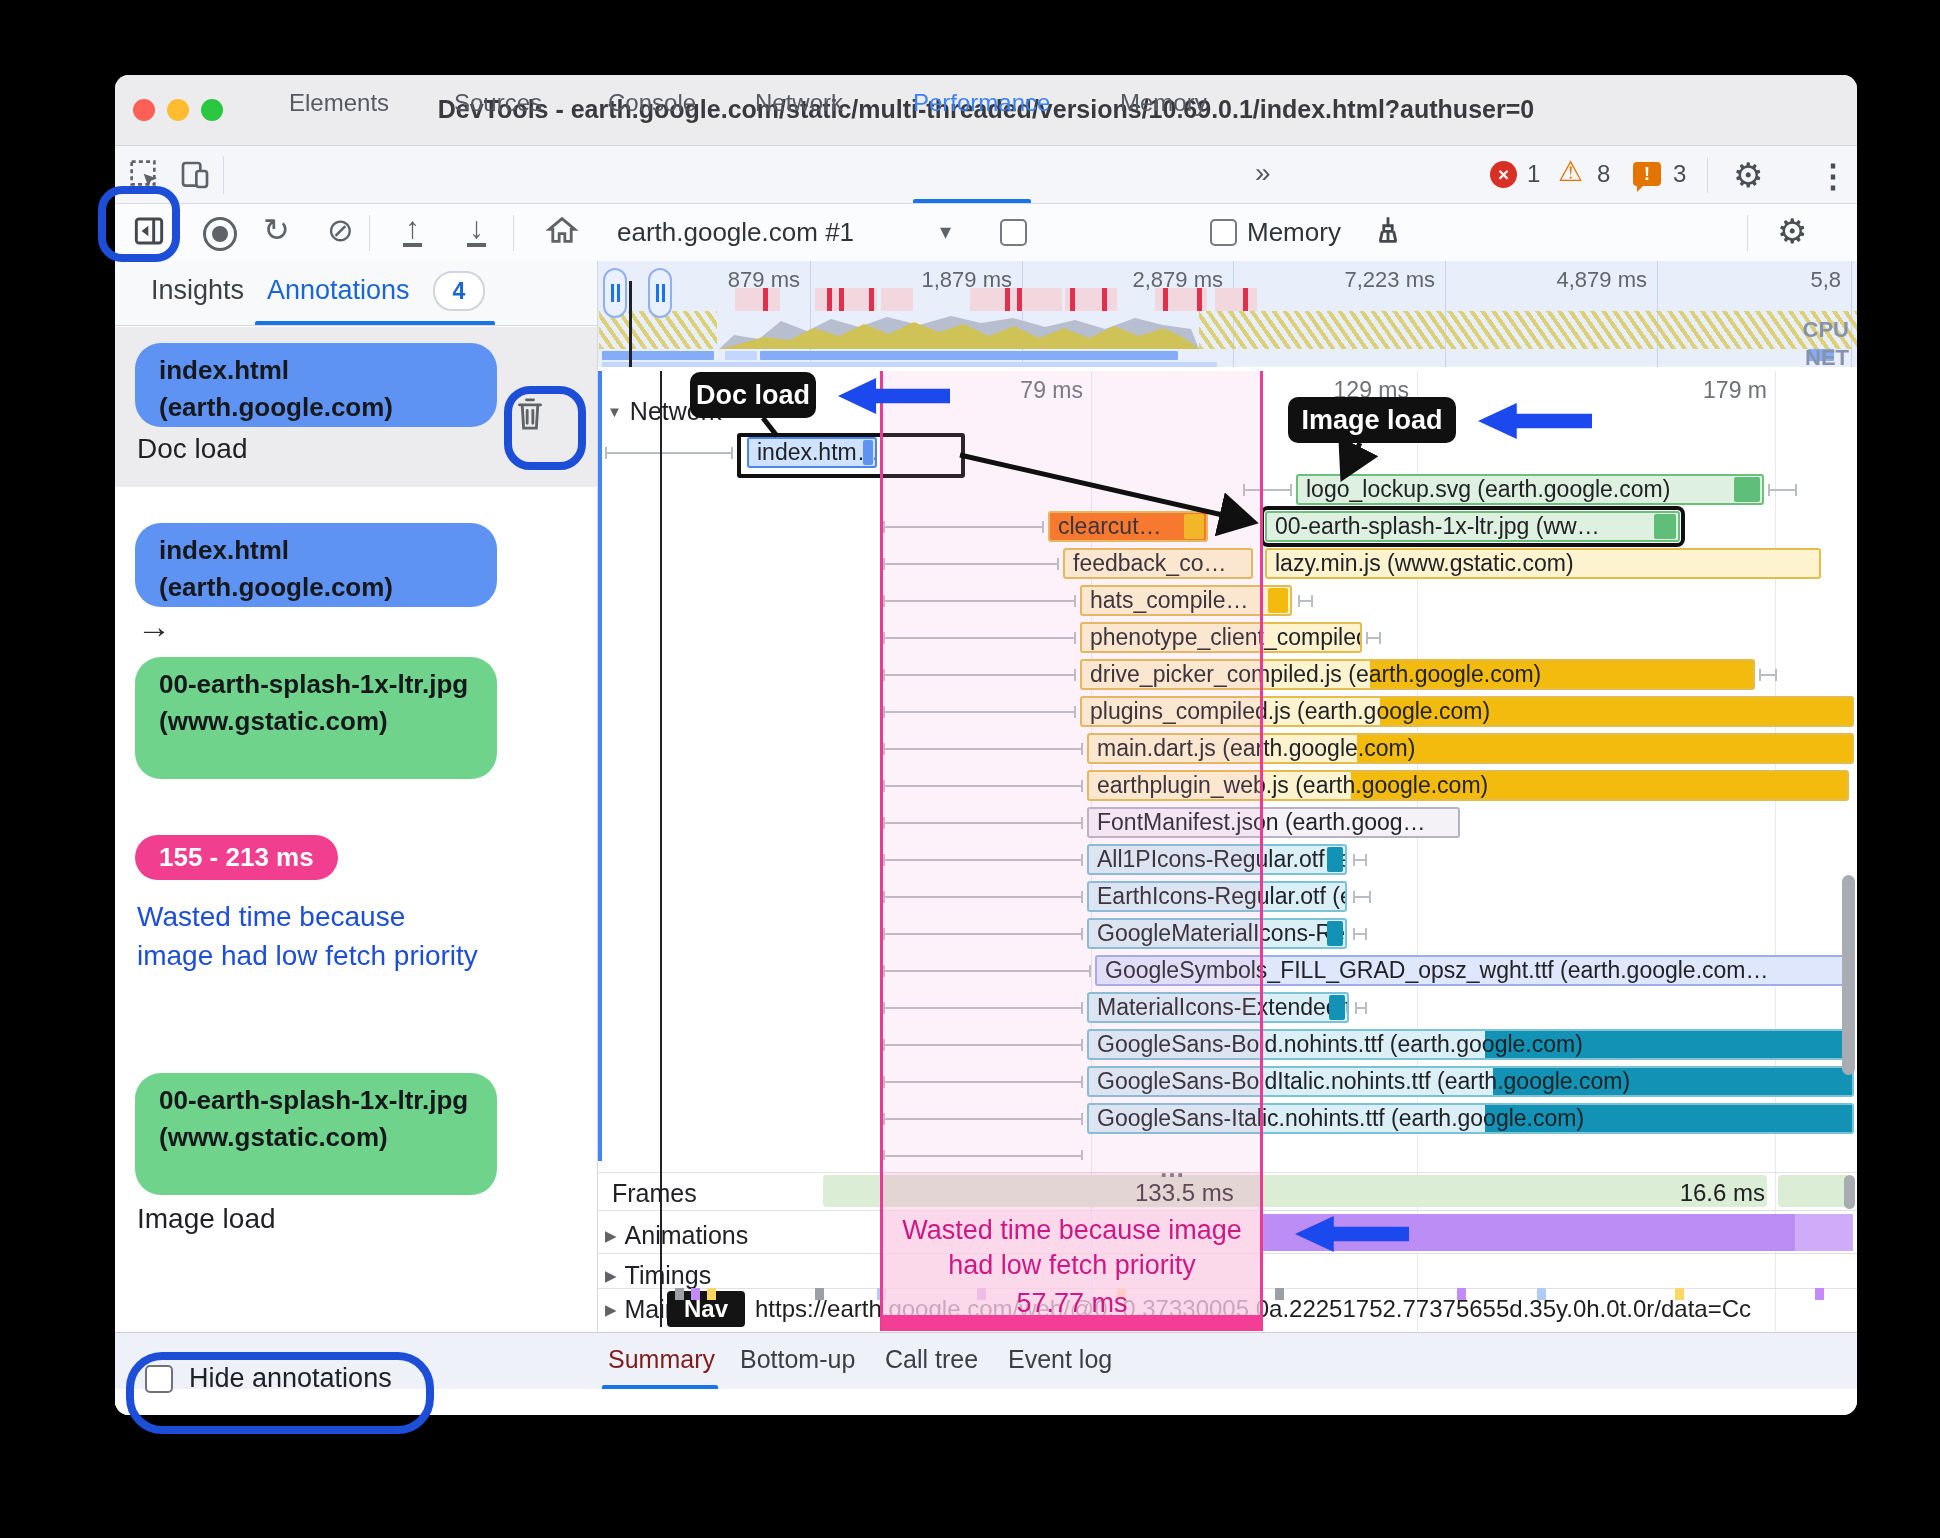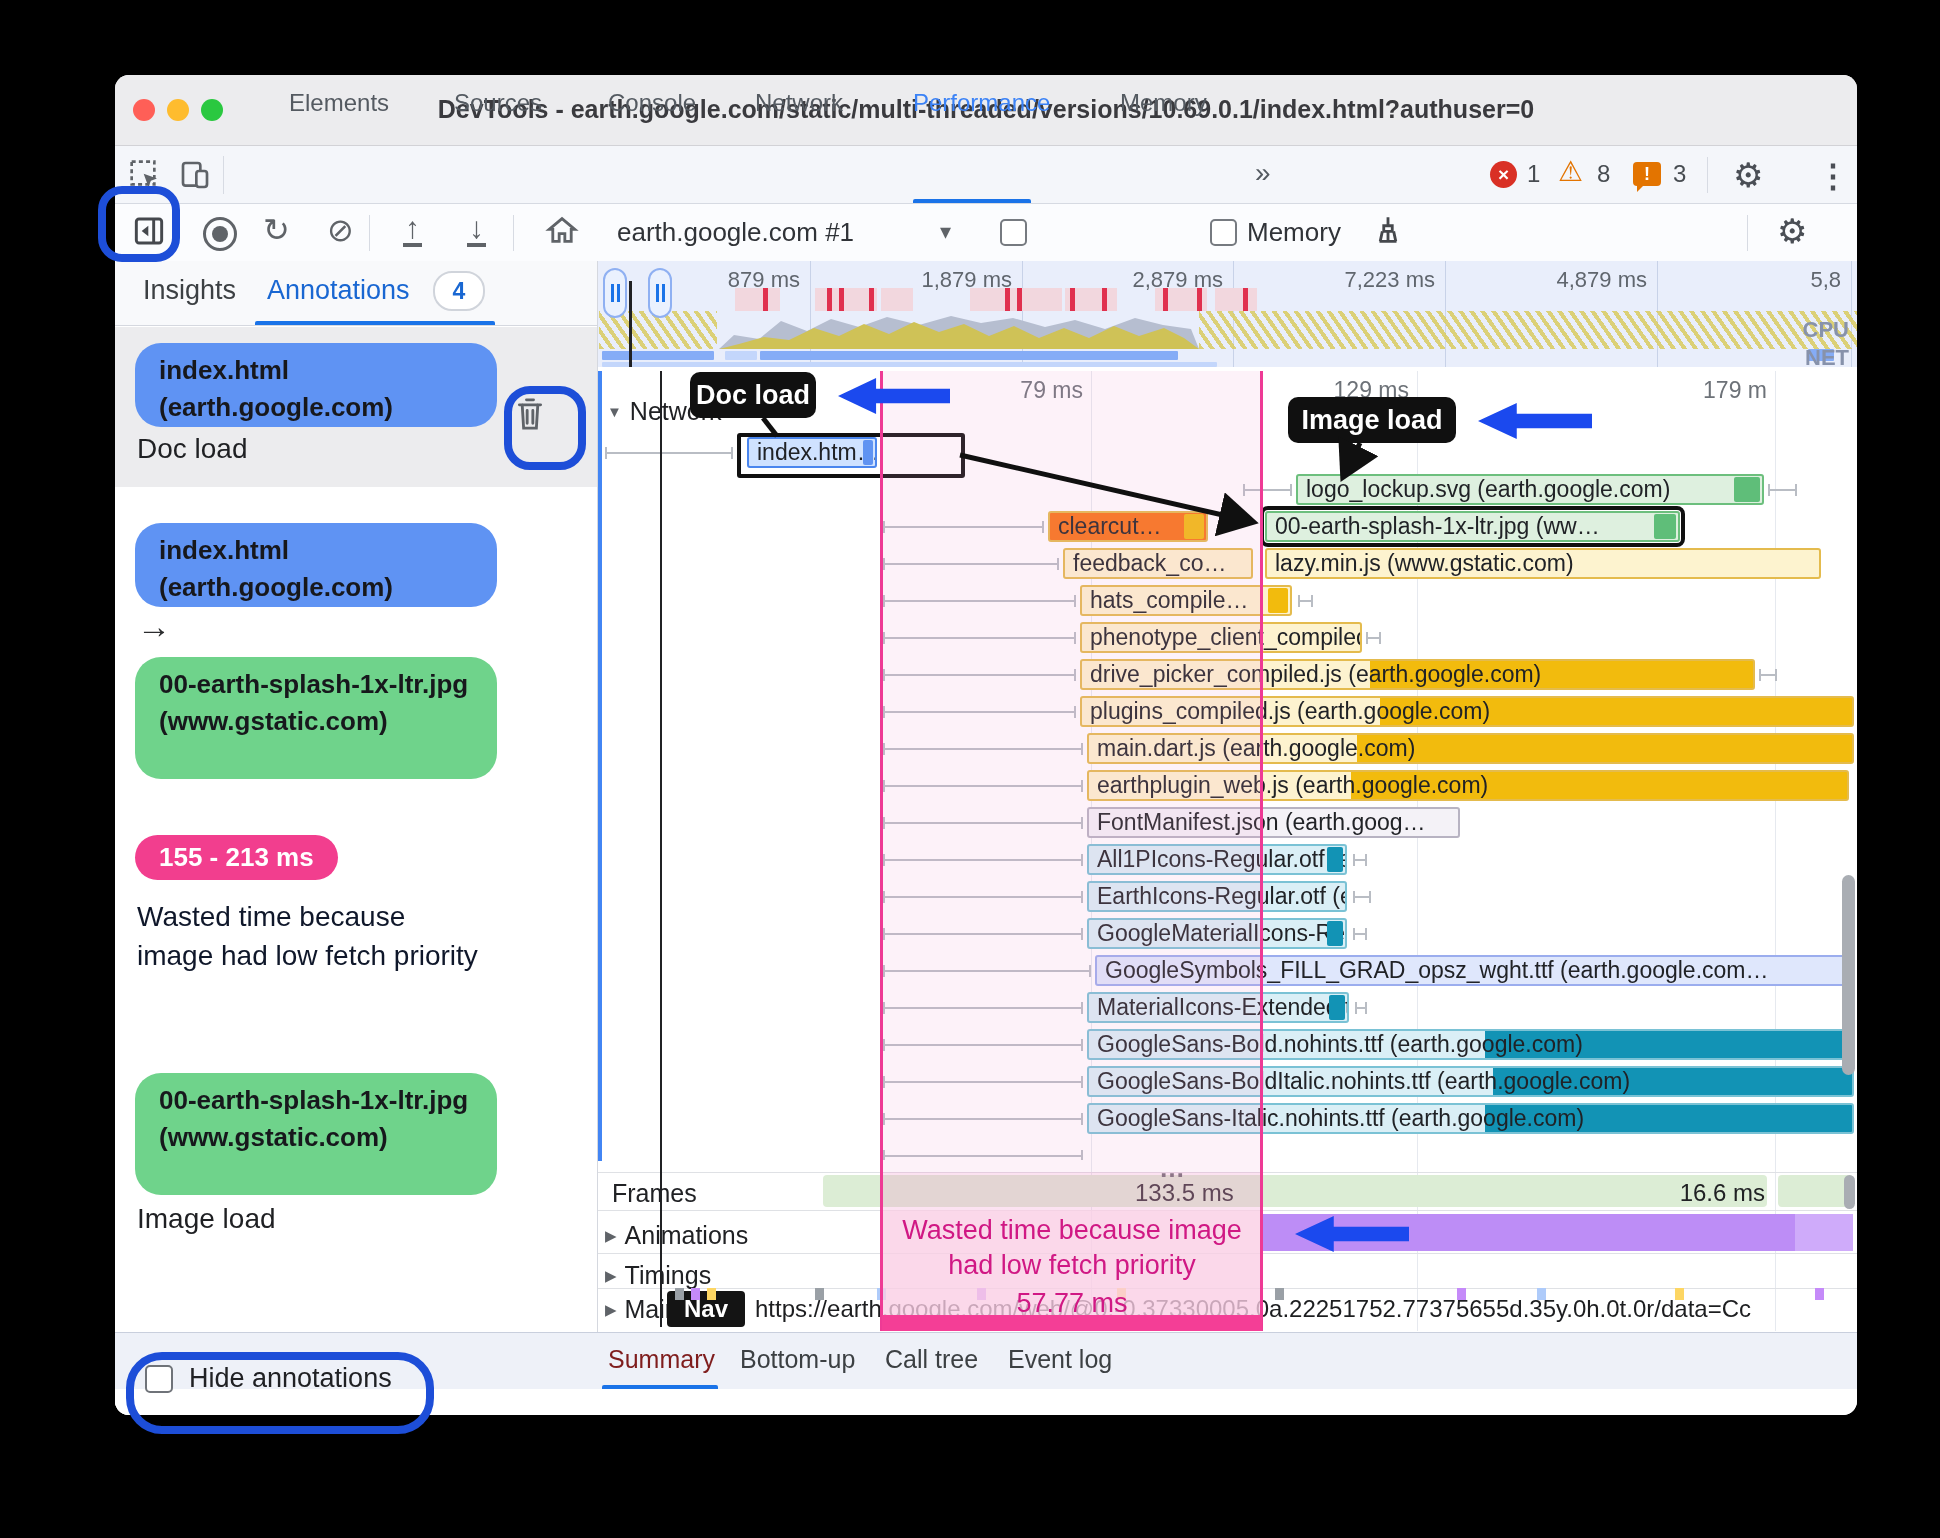--- a/index.html
+++ b/index.html
@@ -44,21 +44,21 @@
   .sbtab{position:absolute;top:200px;font-size:27px;color:#3c4043;}
   .sbtab.active{color:#1967d2;}
   .count-pill{position:absolute;top:196px;width:48px;height:36px;border:2px solid #d0d4db;border-radius:19px;
               background:#fff;color:#1967d2;font-size:23px;text-align:center;line-height:36px;font-weight:bold;}
   .pill{position:absolute;left:20px;width:362px;border-radius:26px;font-weight:bold;font-size:26px;
         line-height:37px;padding:9px 0 9px 24px;box-sizing:border-box;color:#17181c;}
   .sb-label{position:absolute;left:22px;font-size:28px;color:#1f2023;}
   .sb-arrow{position:absolute;left:22px;font-size:34px;color:#2b2c2e;}
   .range-badge{position:absolute;left:20px;background:#f23e8e;color:#fff;font-weight:bold;font-size:26px;
                padding:7px 24px;border-radius:24px;}
-  .sb-wrap{position:absolute;left:22px;width:350px;font-size:28px;line-height:39px;color:#0f172a;}
+  .sb-wrap{position:absolute;left:22px;width:350px;font-size:28px;line-height:39px;color:#1d4ed8;}
   .sel-bg{position:absolute;left:0;width:482px;background:#ececee;}
   
   #minimap{position:absolute;left:483px;top:186px;right:0;height:106px;background:#e9eefb;border-bottom:1px solid #b6c1da;}
   .mm-grid{position:absolute;top:186px;height:106px;width:1px;background:#c8d2e8;z-index:1;}
   .mm-tick{position:absolute;top:192px;font-size:22px;color:#60666e;z-index:2;}
   .mm-side{position:absolute;font-size:22px;font-weight:bold;color:#8792ab;z-index:3;right:8px;}
   .strip-seg{position:absolute;top:213px;height:23px;background:#f2d7de;z-index:2;}
   .strip-tick{position:absolute;top:213px;height:23px;width:5px;background:#e0304e;z-index:3;}
   .hatch{position:absolute;top:236px;height:38px;z-index:1;
          background:repeating-linear-gradient(55deg,#d9cb60 0 4px,rgba(233,238,251,0.15) 4px 9px);opacity:.85;}
@@ -188,21 +188,21 @@
     <svg width="34" height="34" viewBox="0 0 24 24">
         <path d="M12 3 v6 M9 9 h6 v4 h-6 z" fill="none" stroke="#45484d" stroke-width="2"></path>
         <path d="M8 13 l-1.5 7 M12 13 v7 M16 13 l1.5 7 M6 20 h12" fill="none" stroke="#45484d" stroke-width="2"></path>
       </svg>
   </span>
   <span class="vsep" style="left:1632px;top:140px;height:36px;"></span>
   <span class="abs gear" style="left:1662px;top:136px;">⚙</span>
 
   <div id="sidebar"></div>
   <div id="sbtabs"></div>
-  <span class="sbtab" style="left:28px;">Insights</span>
+  <span class="sbtab" style="left:36px;">Insights</span>
   <span class="sbtab active" style="left:152px;">Annotations</span>
   <span class="count-pill" style="left:318px;">4</span>
   <div class="tabline" style="left:140px;top:246px;width:240px;"></div>
   <div id="sb-entries"></div>
   <span class="hidebox" style="left:30px;top:1290px;"></span>
   <span class="abs" style="left:74px;top:1288px;font-size:27px;color:#202124;z-index:3;">Hide annotations</span>
 
   <div id="minimap"></div>
   <div id="mm-items"></div>
   <span class="mm-side" style="top:242px;">CPU</span>

